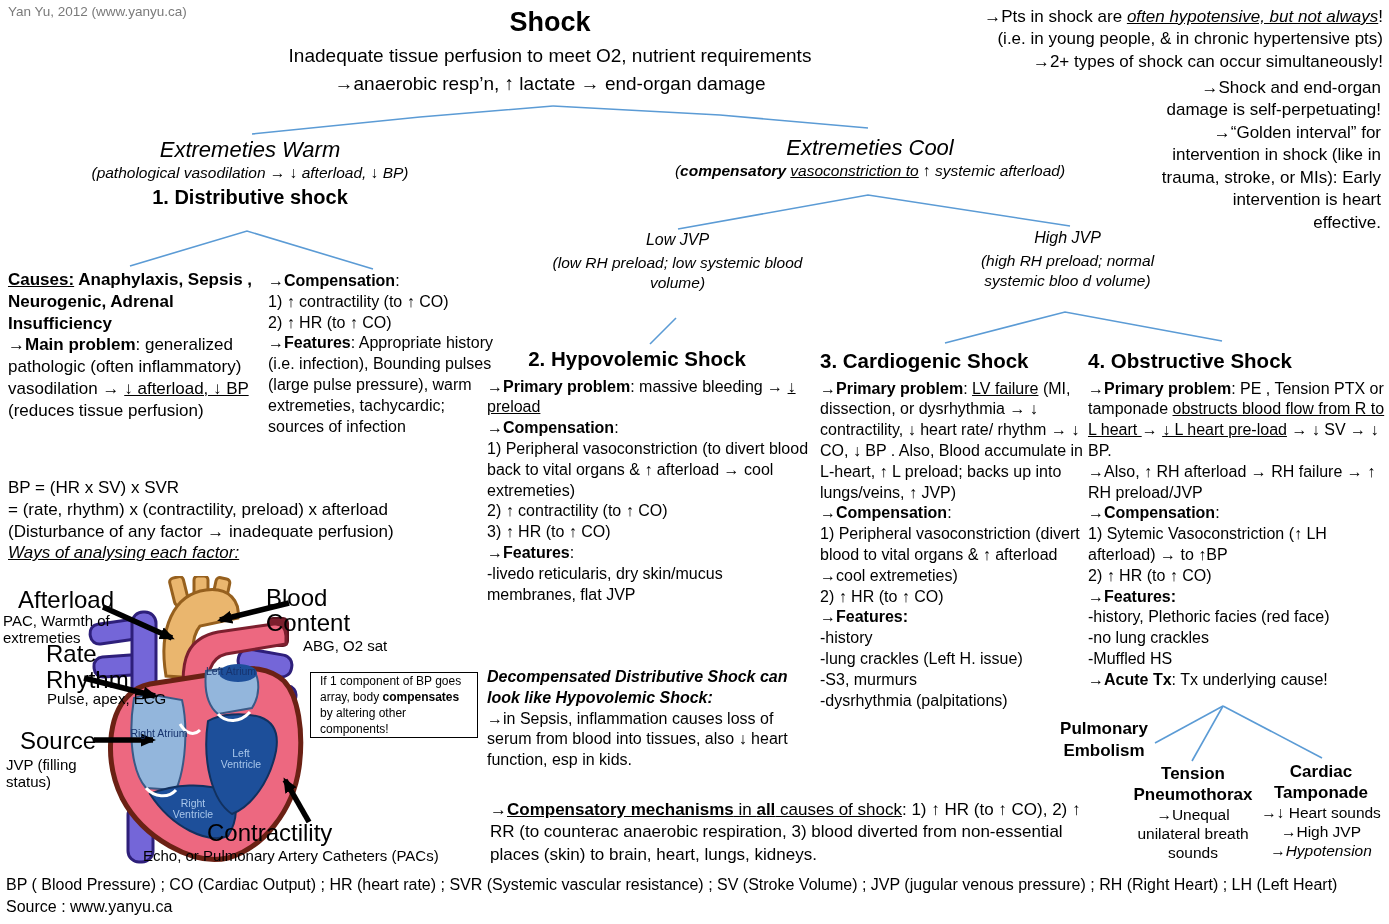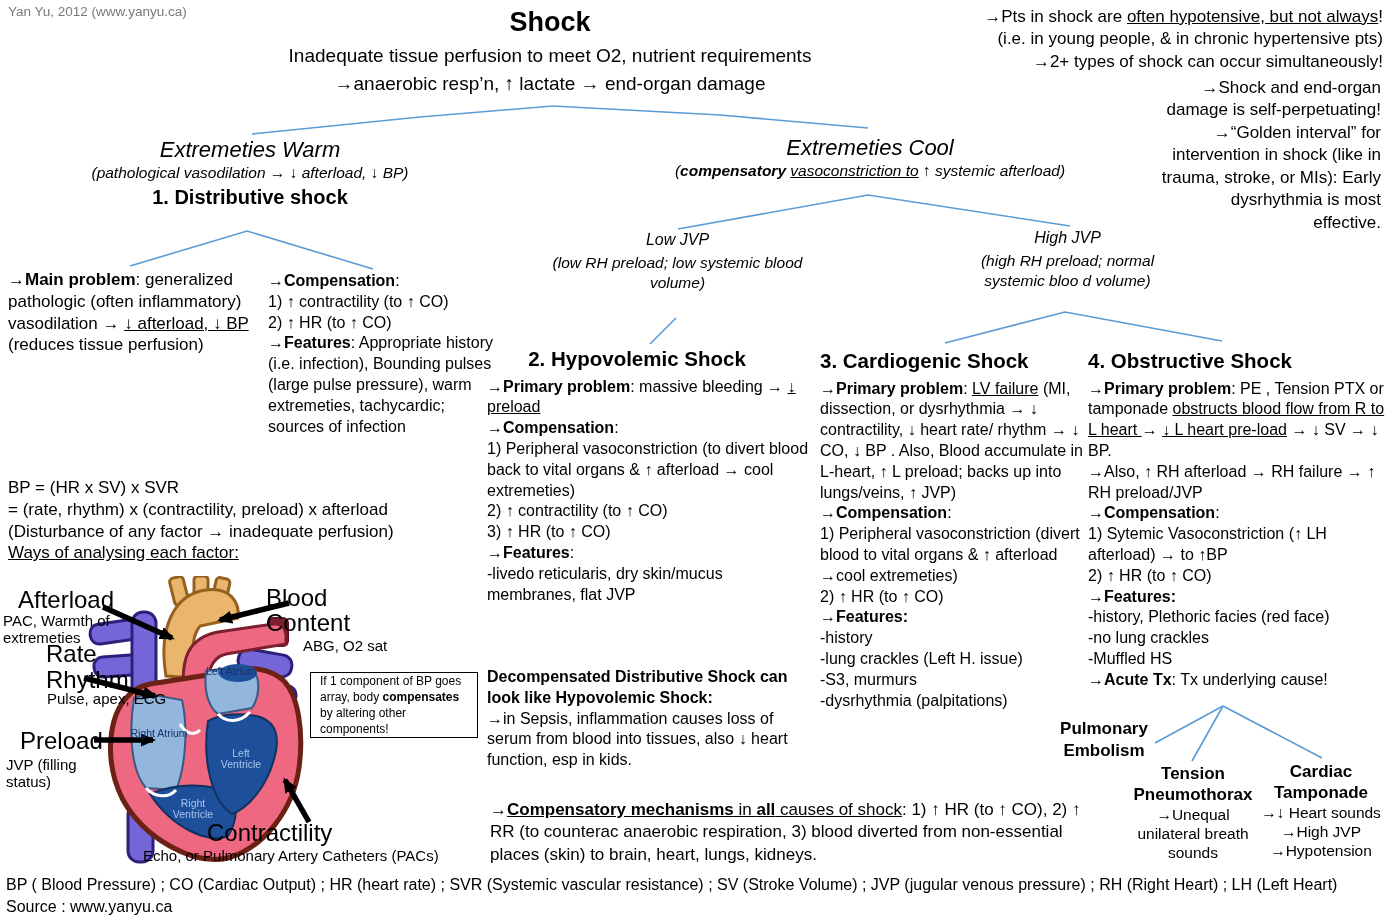--- a/index.html
+++ b/index.html
@@ -2,21 +2,21 @@
 <html><head>
 <meta charset="utf-8">
 <style>
   html,body{margin:0;padding:0;}
   body{
     width:1389px;height:924px;position:relative;background:#ffffff;
     font-family:"Liberation Sans",sans-serif;color:#000;overflow:hidden;
   }
   .abs{position:absolute;}
   .b{font-weight:bold;}
-  .it{}
+  .it{font-style:italic;}
   .u{text-decoration:underline;}
   .ctr{text-align:center;}
   .rt{text-align:right;}
   .attr{font-size:13.5px;color:#7a7a7a;}
   .title{font-size:27px;font-weight:bold;}
   .sub{font-size:19px;}
   .note{font-size:17px;line-height:1.32;}
   .branch-title{font-size:22px;font-style:italic;}
   .branch-sub{font-size:15.5px;font-style:italic;line-height:1.3;}
   .branch-head{font-size:20px;font-weight:bold;margin-top:3px;}
@@ -103,21 +103,21 @@
   <div>(i.e. in young people, &amp; in chronic hypertensive pts)</div>
   <div>→2+ types of shock can occur simultaneously!</div>
 </div>
 
 <div class="abs note rt" style="right:8px;top:77px;width:228px;">
   <div>→Shock and end-organ</div>
   <div>damage is self-perpetuating!</div>
   <div>→“Golden interval” for</div>
   <div>intervention in shock (like in</div>
   <div>trauma, stroke, or MIs): Early</div>
-  <div>dysrhythmia is most</div>
+  <div>intervention is heart</div>
   <div>effective.</div>
 </div>
 
 <div class="abs ctr" style="left:0px;top:137px;width:500px;">
   <div class="branch-title">Extremeties Warm</div>
   <div class="branch-sub">(pathological vasodilation → ↓ afterload, ↓ BP)</div>
   <div class="branch-head">1. Distributive shock</div>
 </div>
 
 <div class="abs ctr" style="left:620px;top:135px;width:500px;">
@@ -128,20 +128,21 @@
 <div class="abs ctr" style="left:545px;top:231px;width:265px;">
   <div class="jvp-title">Low JVP</div>
   <div class="branch-sub" style="margin-top:4px;">(low RH preload; low systemic blood volume)</div>
 </div>
 <div class="abs ctr" style="left:960px;top:229px;width:215px;">
   <div class="jvp-title">High JVP</div>
   <div class="branch-sub" style="margin-top:4px;">(high RH preload; normal systemic bloo d volume)</div>
 </div>
 
 <div class="abs body17" style="left:8px;top:269px;width:262px;">
+  <div><span class="b u">Causes:</span><span class="b"> Anaphylaxis, Sepsis , Neurogenic, Adrenal Insufficiency</span></div>
   <div><span class="b">→</span><span class="b">Main problem</span><span>: generalized pathologic (often inflammatory) vasodilation → </span><span class="u">↓ afterload, ↓ BP</span><span> (reduces tissue perfusion)</span></div>
 </div>
 
 <div class="abs body16" style="left:268px;top:271px;width:230px;">
   <div><span class="b">→</span><span class="b">Compensation</span><span>:</span></div>
   <div>1) ↑ contractility (to ↑ CO)</div>
   <div>2) ↑ HR (to ↑ CO)</div>
   <div><span class="b">→</span><span class="b">Features</span><span>:  Appropriate history (i.e. infection), Bounding pulses  (large pulse pressure), warm extremeties, tachycardic; sources of infection</span></div>
 </div>
 
@@ -154,21 +155,21 @@
 
 <div class="abs heart-label" style="left:18px;top:586px;">Afterload</div>
 <div class="abs heart-sub" style="left:3px;top:612px;width:108px;">PAC, Warmth of extremeties</div>
 
 <div class="abs heart-label" style="left:266px;top:585px;width:92px;line-height:1.05;">Blood Content</div>
 <div class="abs heart-sub" style="left:303px;top:637px;">ABG, O2 sat</div>
 
 <div class="abs heart-label" style="left:46px;top:641px;width:92px;line-height:1.08;">Rate Rhythm</div>
 <div class="abs heart-sub" style="left:0px;top:690px;white-space:nowrap;padding-left:47px;">Pulse, apex, ECG</div>
 
-<div class="abs heart-label" style="left:20px;top:727px;">Preload</div>
+<div class="abs heart-label" style="left:20px;top:727px;">Source</div>
 <div class="abs heart-sub" style="left:6px;top:756px;width:82px;">JVP (filling status)</div>
 
 <div class="abs heart-label" style="left:207px;top:819px;">Contractility</div>
 <div class="abs heart-sub" style="left:143px;top:847px;white-space:nowrap;">Echo, or Pulmonary Artery Catheters (PACs)</div>
 
 <div class="abs chamber" style="left:128px;top:728px;width:62px;color:#16336e;">Right Atrium</div>
 <div class="abs chamber" style="left:204px;top:666px;width:54px;color:#16336e;">Left Atrium</div>
 <div class="abs chamber" style="left:162px;top:798px;width:62px;color:#a8c6ea;">Right Ventricle</div>
 <div class="abs chamber" style="left:212px;top:748px;width:58px;color:#a8c6ea;">Left Ventricle</div>
 

